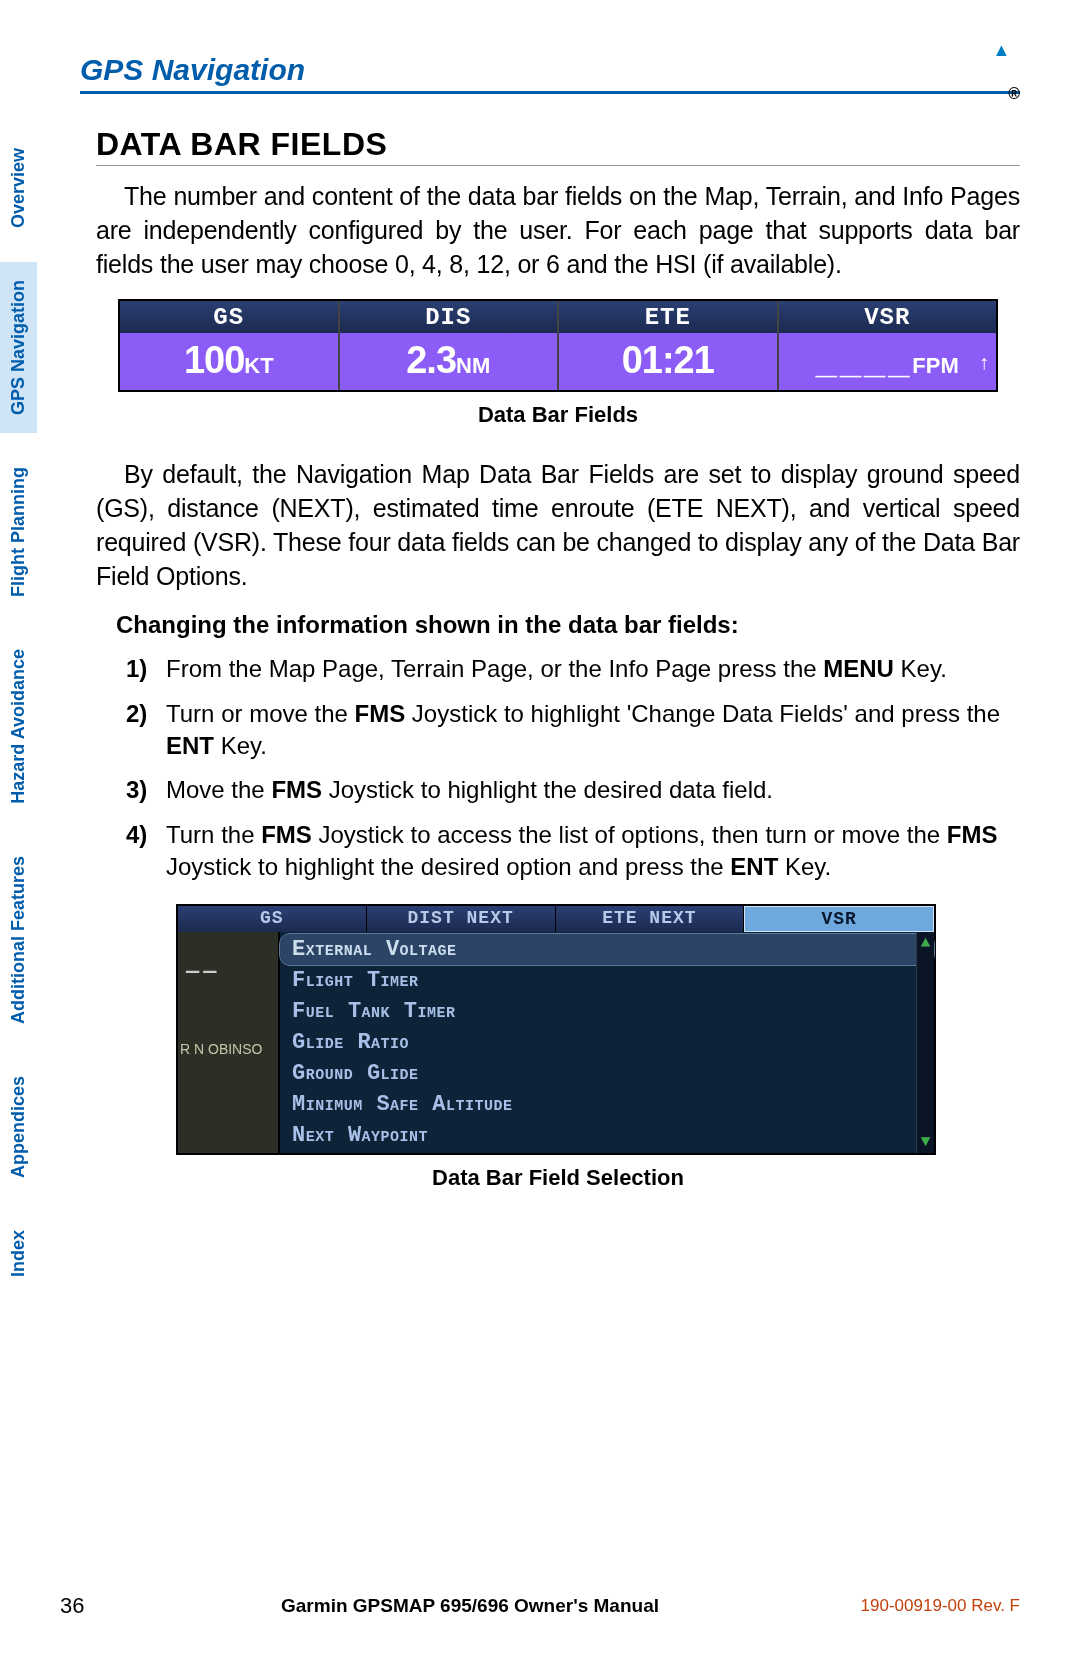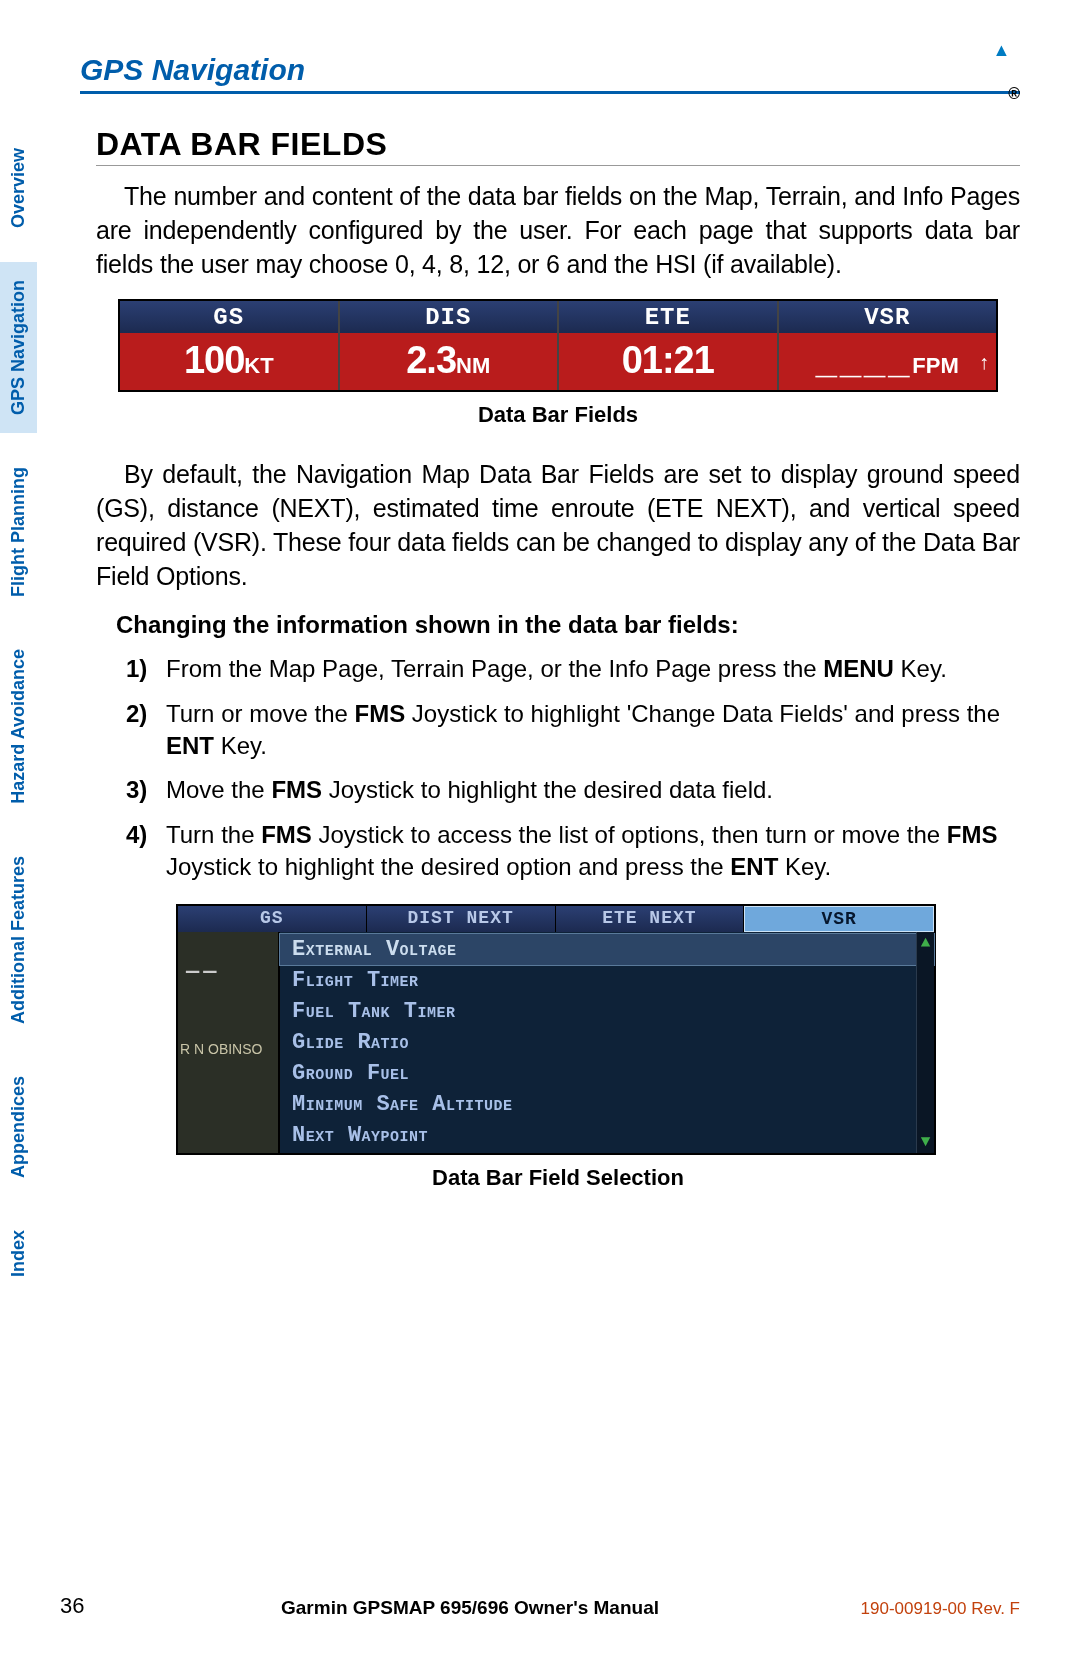--- a/index.html
+++ b/index.html
@@ -141,21 +141,21 @@
     background: linear-gradient(#2b3f73, #1c2a50);
     color: #fff;
     font-family: "Courier New", monospace;
     font-weight: bold;
     text-align: center;
     font-size: 24px;
     padding: 3px 0 2px;
     letter-spacing: 1px;
   }
   .db-val {
-    background: #b91c1c;
+    background: #8b5cf6;
     color: #fff;
     text-align: center;
     padding: 6px 0 8px;
     font-family: "Arial Black", Arial, sans-serif;
     font-size: 38px;
     font-weight: 900;
     letter-spacing: -1px;
     position: relative;
   }
   .db-val .unit { font-size: 22px; font-weight: 800; letter-spacing: 0; }
@@ -228,20 +228,21 @@
     position: relative;
     padding: 2px 0;
   }
   .sel-item {
     color: #a8c0e8;
     font-size: 22px;
     font-weight: bold;
     padding: 3px 12px;
     font-variant: small-caps;
     letter-spacing: 0.5px;
+    border-radius: 10px;
   }
   .sel-item.hl {
     background: #2c4566;
     color: #cde;
     outline: 1px solid #5a7a9a;
   }
   .sel-scroll {
     position: absolute;
     right: 0; top: 0; bottom: 0;
     width: 18px;
@@ -257,21 +258,21 @@
   }
   .sel-scroll .arr.up { top: 2px; }
   .sel-scroll .arr.down { bottom: 2px; }
   
   .footer {
     position: absolute;
     bottom: 50px;
     left: 60px;
     right: 60px;
     display: flex;
-    align-items: flex-end;
+    align-items: center;
     font-size: 18px;
   }
   .page-num { width: 80px; font-size: 22px; }
   .manual-title { flex: 1; text-align: center; font-weight: bold; font-size: 19px; }
   .rev { width: 220px; text-align: right; font-size: 17px; color: #c2410c; }
 </style>
 </head>
 <body>
 
 <div class="side-tabs">
@@ -358,21 +359,21 @@
       <div class="sel-left">
         <div class="sel-dash">——</div>
         <div class="sel-map-txt">R   N
 OBINSO</div>
       </div>
       <div class="sel-list">
         <div class="sel-item hl">External Voltage</div>
         <div class="sel-item">Flight Timer</div>
         <div class="sel-item">Fuel Tank Timer</div>
         <div class="sel-item">Glide Ratio</div>
-        <div class="sel-item">Ground Fuel</div>
+        <div class="sel-item">Ground Glide</div>
         <div class="sel-item">Minimum Safe Altitude</div>
         <div class="sel-item">Next Waypoint</div>
         <div class="sel-scroll">
           <div class="arr up">▲</div>
           <div class="arr down">▼</div>
         </div>
       </div>
     </div>
   </div>
   <div class="caption">Data Bar Field Selection</div>

